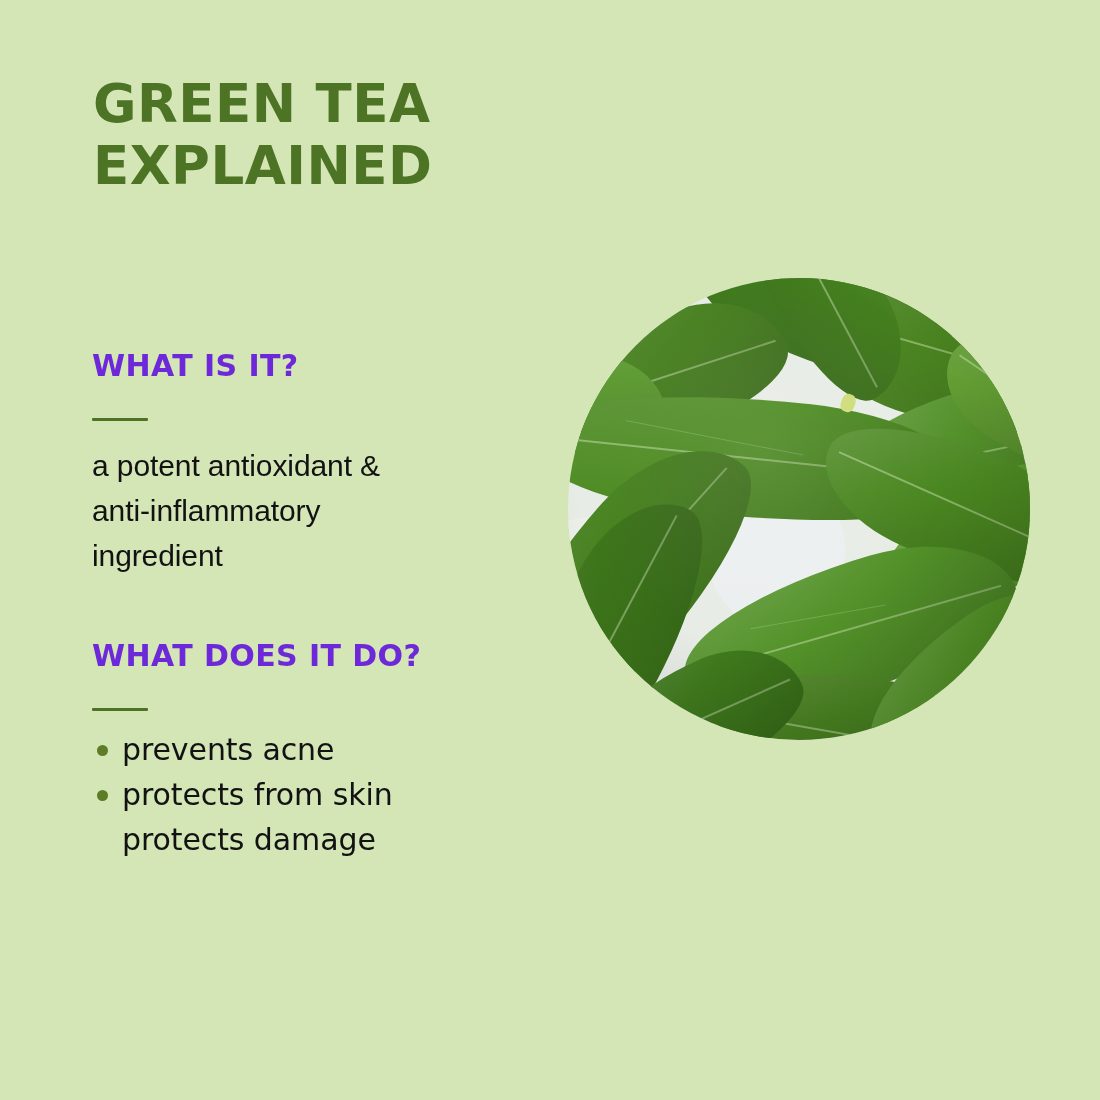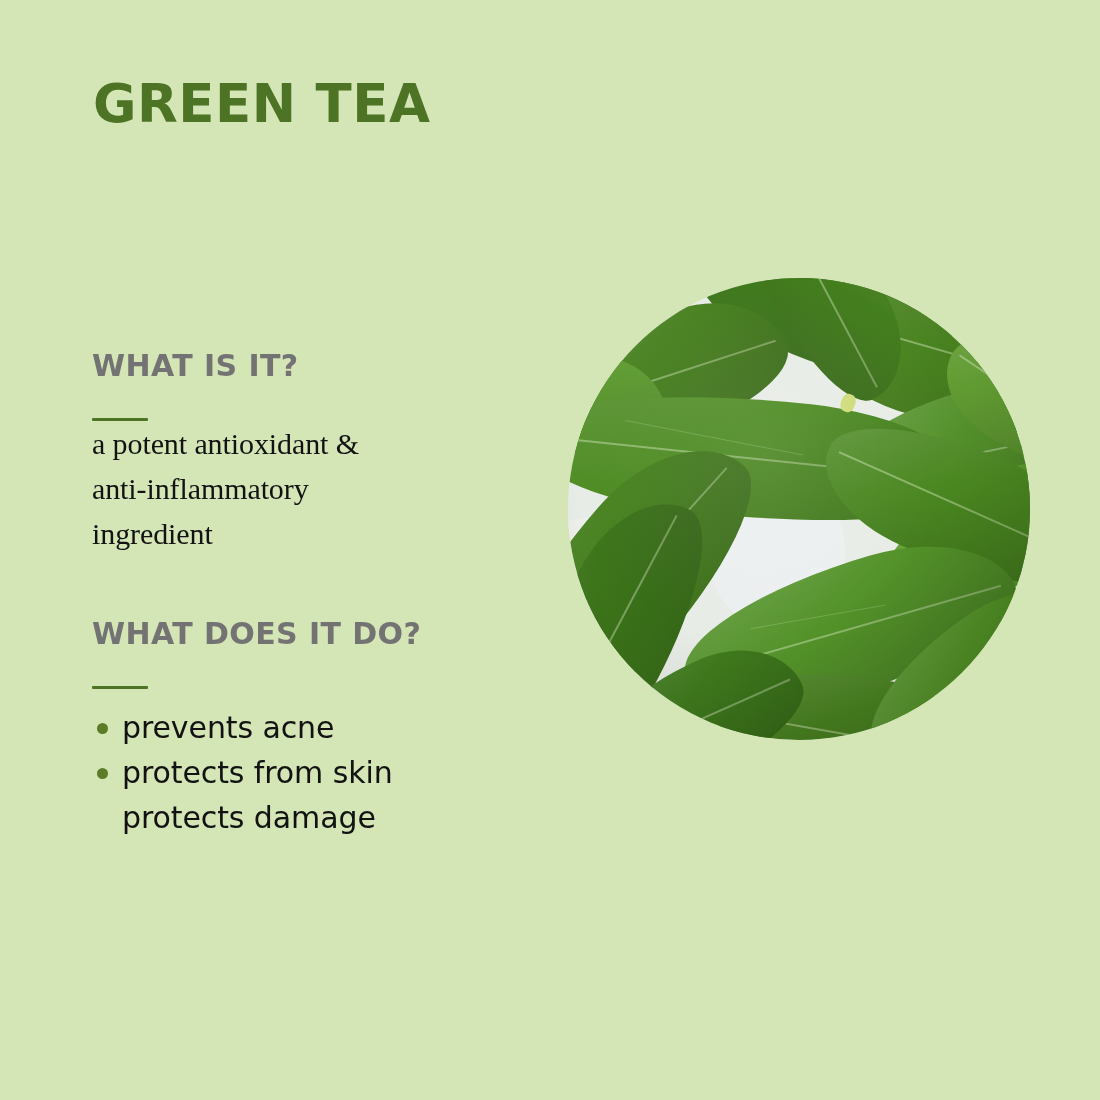--- a/index.html
+++ b/index.html
@@ -42,40 +42,41 @@
   }
   #title-text .tline { display:block; white-space:nowrap; }
 
   
   #content { position:absolute; left:92px; top:348px; width:430px; }
 
   .section { position:relative; }
   .section.second { margin-top:60px; }
 
   .sec-heading {
-    color:#737373;
+    color:#6d28d9;
     font-family:"DejaVu Sans", sans-serif;
     font-weight:bold;
     font-size:30px;
     line-height:36px;
     letter-spacing:0.4px;
     text-transform:uppercase;
     white-space:nowrap;
   }
   .sec-rule {
     width:56px;
     height:3px;
     background:#4d7324;
     margin-top:34px;
     border-radius:1px;
   }
 
   .body-text {
+    margin-top:22px;
     color:#121212;
-    font-family:Liberation Serif, serif;
+    font-family:Liberation Sans, sans-serif;
     font-weight:normal;
     font-size:30px;
     line-height:45px;
     letter-spacing:-0.1px;
   }
   .body-text .bline { display:block; white-space:nowrap; }
 
   .bullet-list { margin-top:16px; list-style:none; }
   .bullet-item {
     position:relative;
@@ -149,20 +150,21 @@
     background:linear-gradient(150deg, rgba(255,255,255,0.14) 0%, rgba(0,0,0,0.00) 42%, rgba(0,0,0,0.20) 100%);
   }
 </style>
 </head>
 <body>
 
 <div id="title-block">
   <div id="title-bar"></div>
   <div id="title-text">
     <span class="tline">GREEN TEA</span>
+    <span class="tline">EXPLAINED</span>
   </div>
 </div>
 
 <div id="content">
 
   <div class="section">
     <div class="sec-heading">WHAT IS IT?</div>
     <div class="sec-rule"></div>
     <div class="body-text">
       <span class="bline">a potent antioxidant &amp;</span>

